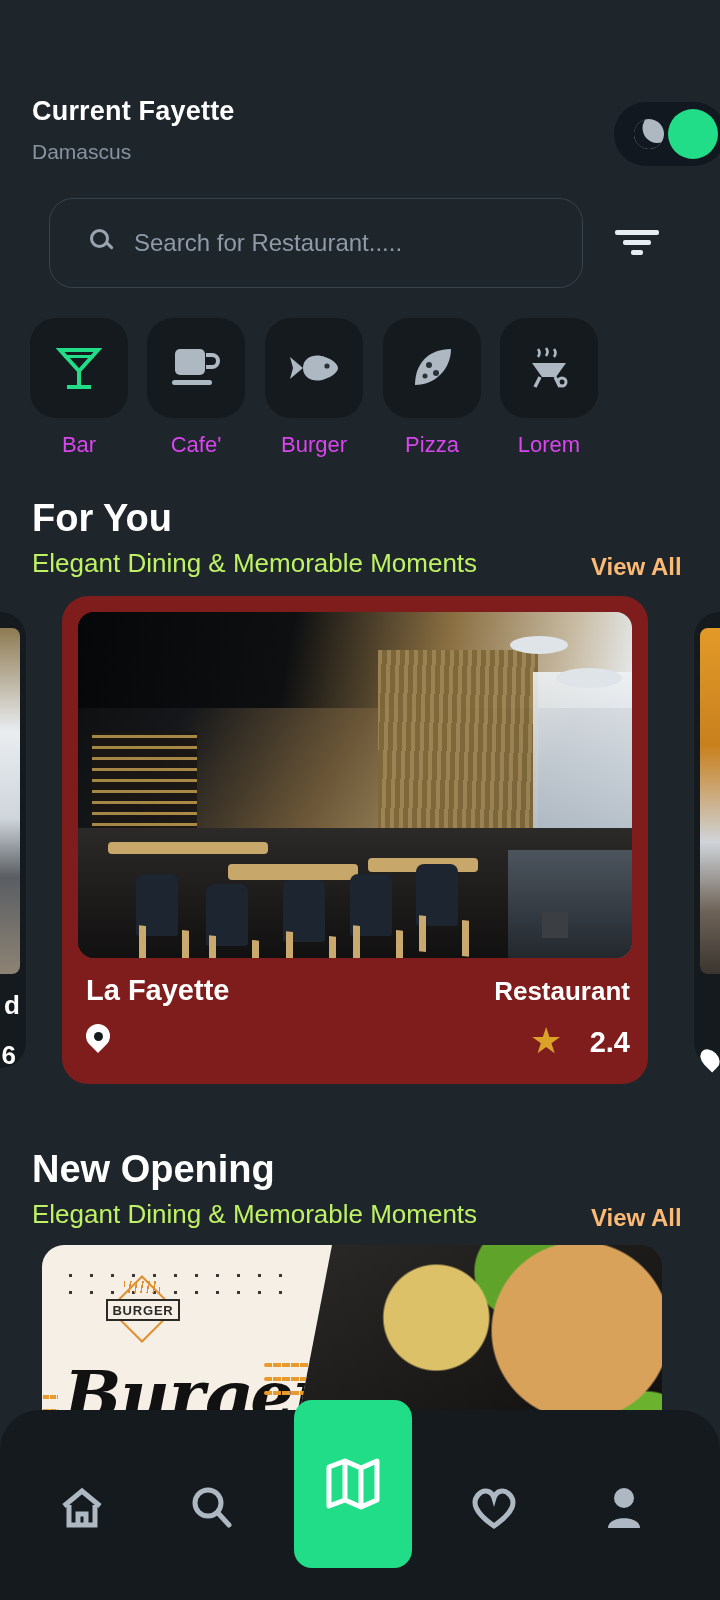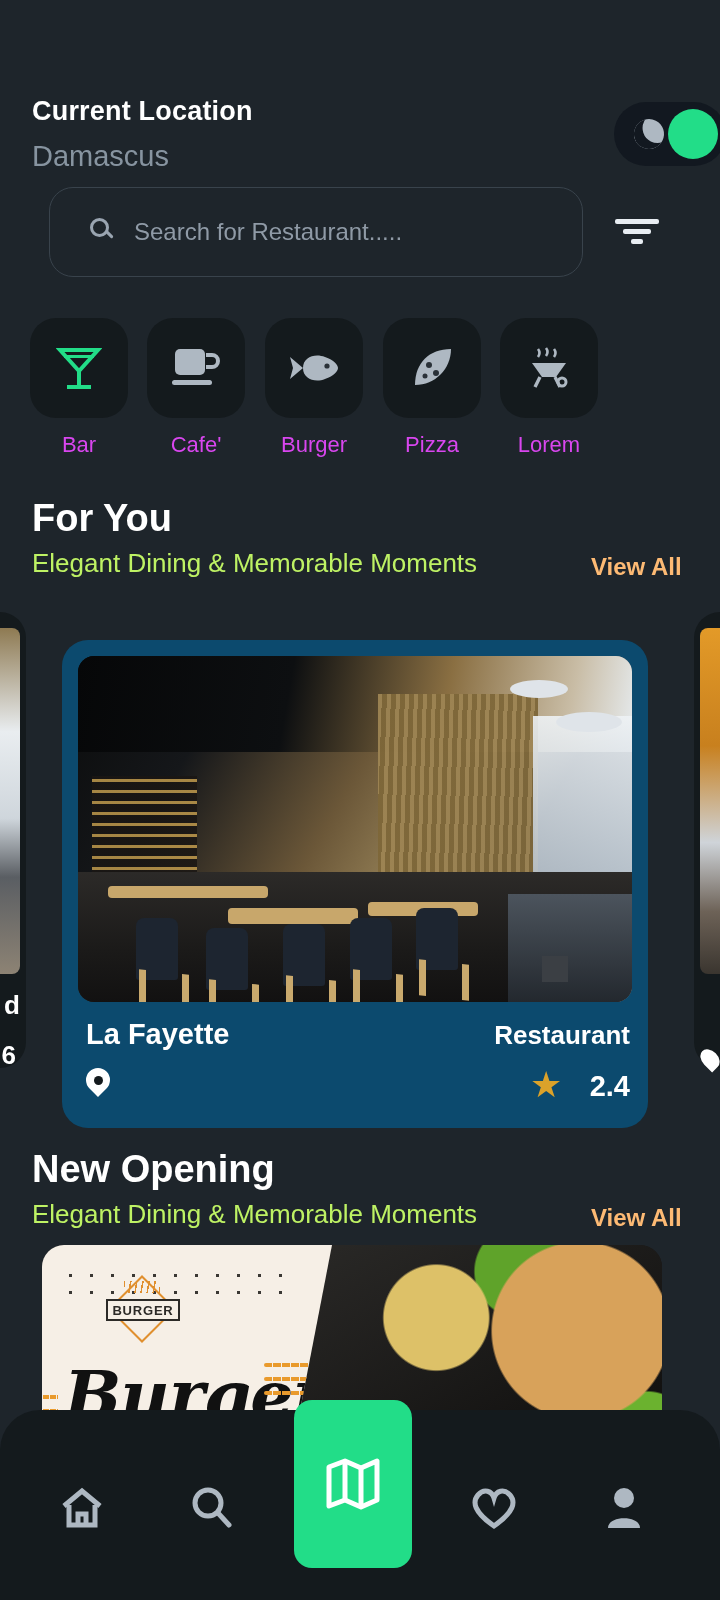--- a/index.html
+++ b/index.html
@@ -7,39 +7,39 @@
     width:720px; height:1600px;
     background:#1e252b;
     font-family:"Liberation Sans", sans-serif;
     overflow:hidden;
   }
   .screen { position:relative; width:720px; height:1600px; background:#1e252b; overflow:hidden; }
 
   
   .header { position:absolute; left:0; top:88px; width:720px; height:100px; }
   .loc-title { position:absolute; left:32px; top:8px; font-size:27px; font-weight:bold; color:#ffffff; letter-spacing:.2px; }
-  .loc-sub { position:absolute; left:32px; top:52px; font-size:29px; color:#8794a0; }
+  .loc-sub { position:absolute; left:32px; top:52px; font-size:21px; color:#8794a0; }
 
   .toggle {
     position:absolute; right:-6px; top:14px; width:112px; height:64px;
     background:#121820; border-radius:34px;
   }
   .toggle .moon {
     position:absolute; left:20px; top:17px; width:30px; height:30px;
     border-radius:50%; background:#aeb8c2;
     box-shadow:10px -3px 0 0 #121820 inset;
     transform:rotate(-18deg);
   }
   .toggle .knob {
     position:absolute; right:8px; top:7px; width:50px; height:50px;
     border-radius:50%; background:#22dd88;
   }
 
   
-  .searchrow { position:absolute; left:0; top:187px; width:720px; height:90px; }
+  .searchrow { position:absolute; left:0; top:198px; width:720px; height:90px; }
   .searchbox {
     position:absolute; left:49px; top:0; width:534px; height:90px;
     border:1.5px solid #39434c; border-radius:24px; background:#1e252b;
   }
   .search-icon { position:absolute; left:40px; top:30px; width:23px; height:23px; }
   .search-icon .ring { position:absolute; width:19px; height:19px; border:3px solid #9aa5b1; border-radius:50%; }
   .search-icon .stem { position:absolute; left:15px; top:15px; width:9px; height:3px; background:#9aa5b1; transform:rotate(45deg); border-radius:2px; }
   .search-ph { position:absolute; left:84px; top:30px; font-size:24px; color:#8f9aa6; }
   .filter-icon { position:absolute; left:615px; top:32px; width:44px; height:28px; }
   .filter-icon i { display:block; background:#e8edf2; border-radius:2px; margin:0 auto 5px; }
@@ -66,21 +66,21 @@
   
   .sec-title { position:absolute; left:32px; font-size:38px; font-weight:bold; color:#ffffff; }
   .sec-sub { position:absolute; left:32px; font-size:26px; color:#bef264; }
   .view-all { position:absolute; font-size:24px; font-weight:bold; color:#fdba74; }
 
   
   .cards { position:absolute; left:0; top:596px; width:720px; height:490px; }
 
   .card-main {
     position:absolute; left:62px; top:0; width:586px; height:488px;
-    background:#0c4a6e; border-radius:26px; padding:8px;margin-top:44px;
+    background:#7f1d1d; border-radius:26px; padding:8px;
   }
   .card-photo {
     position:absolute; left:16px; top:16px; width:554px; height:346px;
     border-radius:16px; overflow:hidden;
     background:linear-gradient(120deg,#0b0c0c 0%,#15171a 22%,#6b5738 46%,#8e7a52 58%,#3c4650 74%,#b9c2cb 92%,#dfe5ea 100%);
   }
   .card-photo .ceil {
     position:absolute; left:0; top:0; width:100%; height:96px;
     background:linear-gradient(100deg,#060708 0%,#0d0f11 38%,#8a6f42 66%,#c9bda6 88%,#e6ebee 100%);
   }
@@ -224,21 +224,21 @@
     display:flex; align-items:center; justify-content:center;
   }
   .ico { stroke:#aeb8c2; fill:none; stroke-width:5; }
 </style>
 </head>
 <body>
 
 <div class="screen">
 
   <div class="header">
-    <div class="loc-title">Current Location</div>
+    <div class="loc-title">Current Fayette</div>
     <div class="loc-sub">Damascus</div>
     <div class="toggle">
       <div class="moon"></div>
       <div class="knob"></div>
     </div>
   </div>
 
   <div class="searchrow">
     <div class="searchbox">
       <div class="search-icon">

